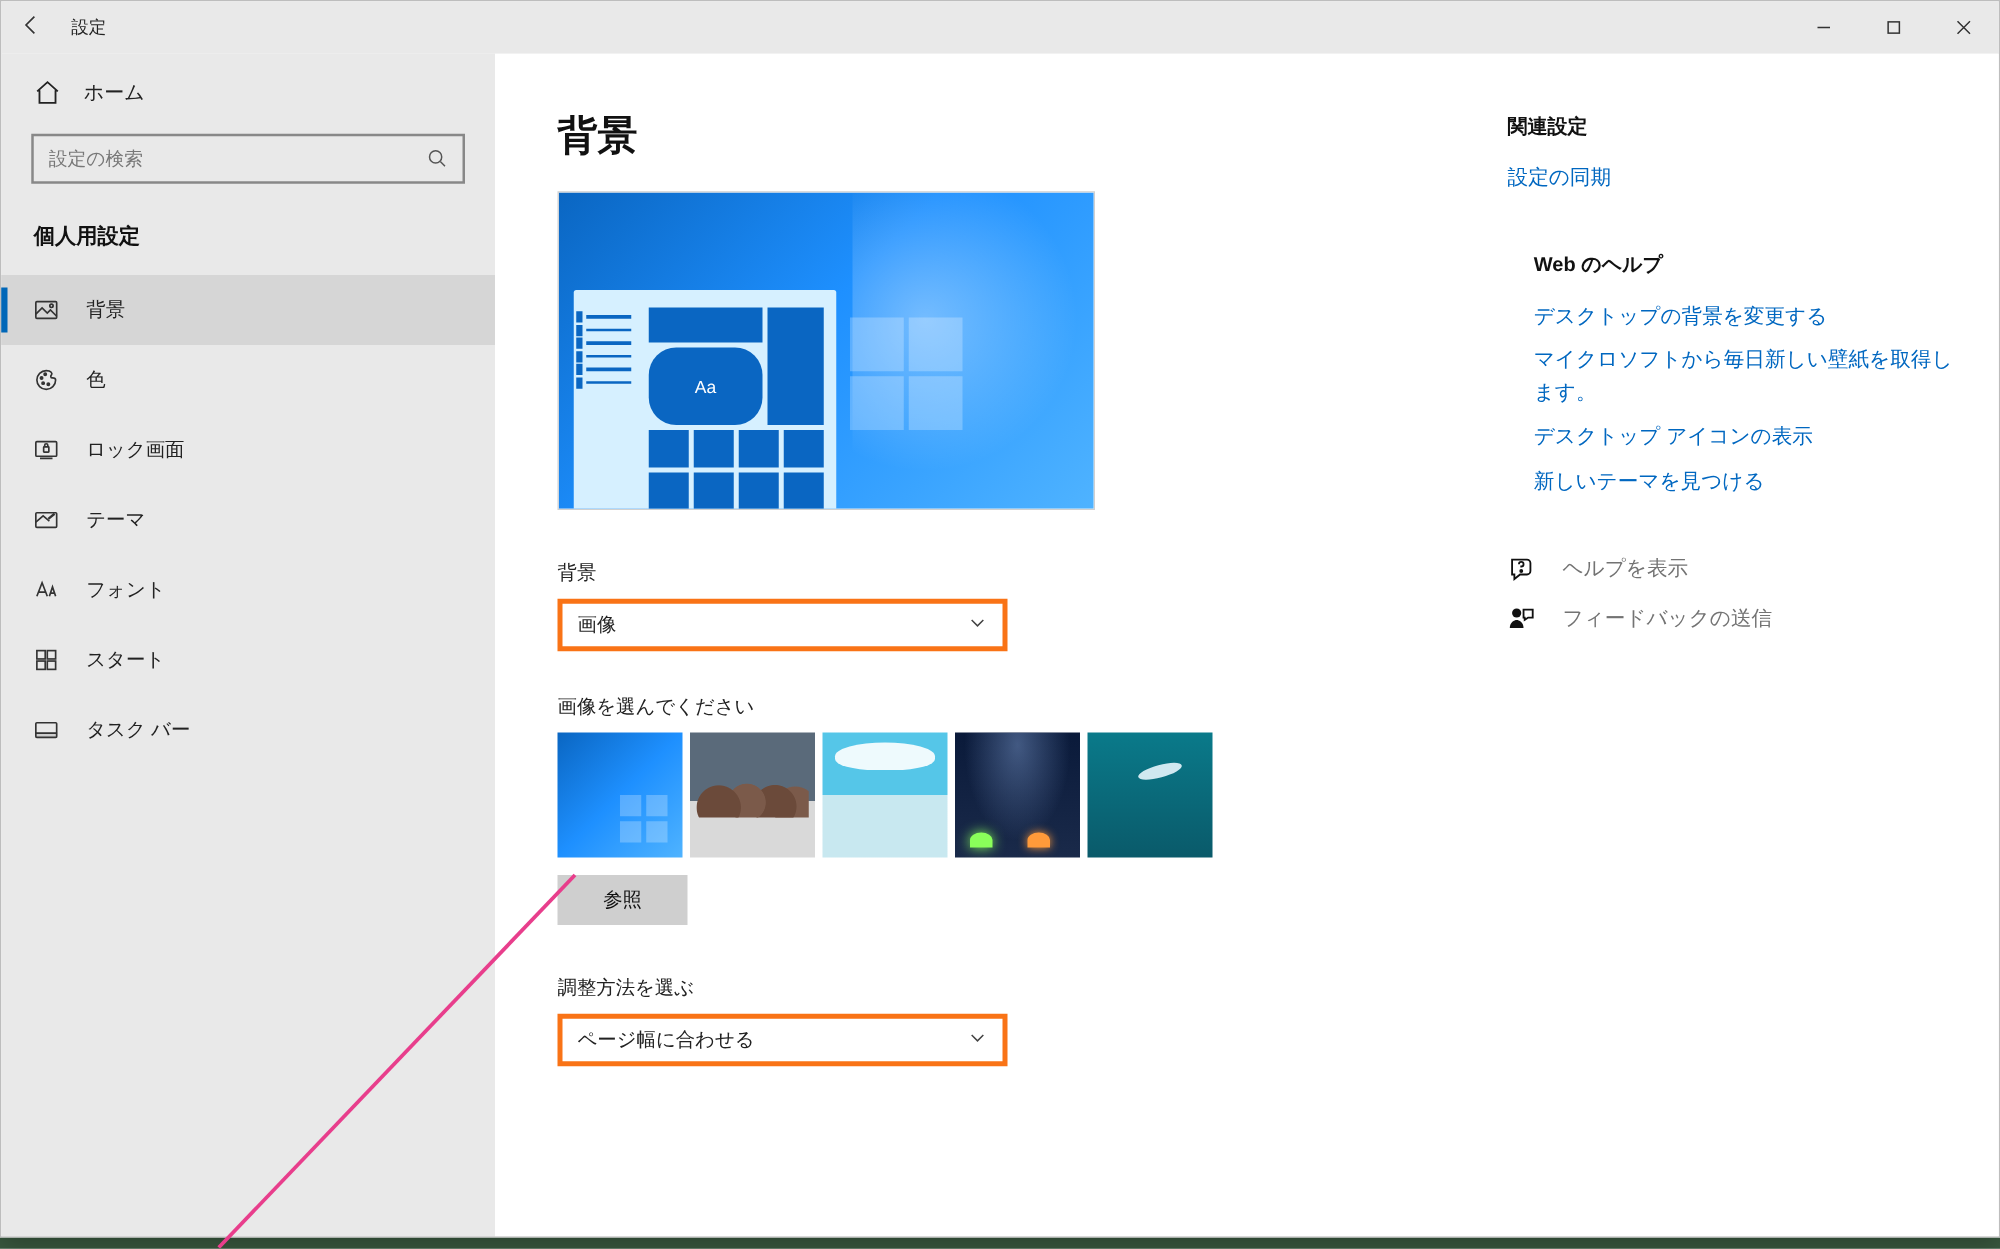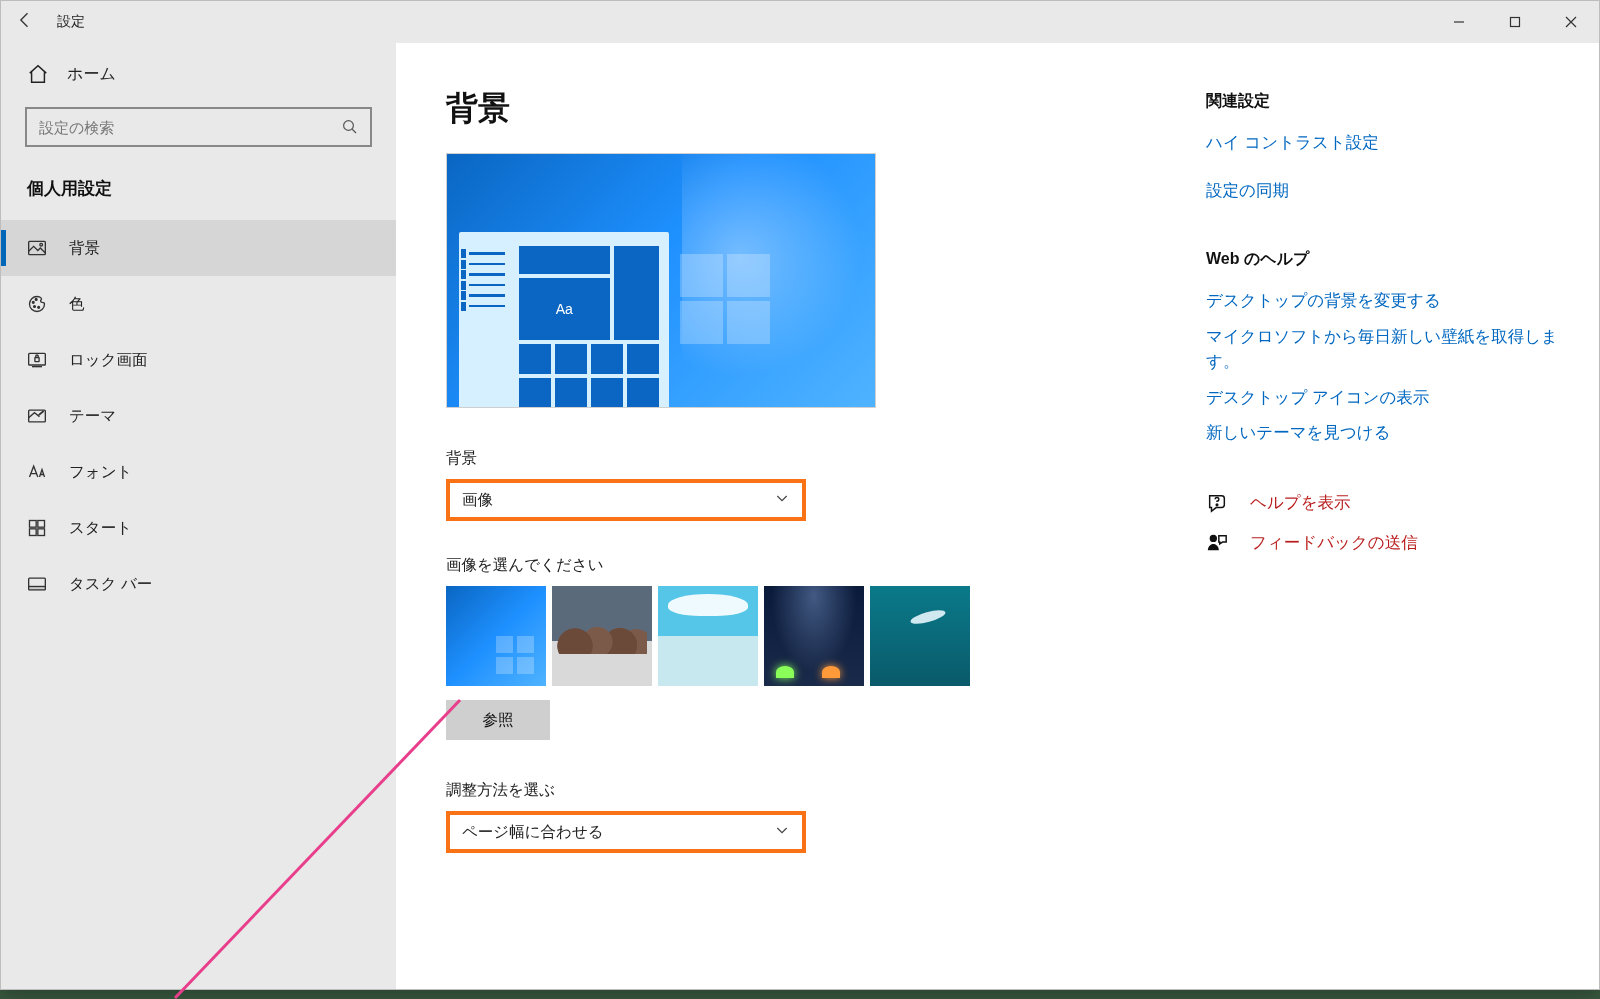--- a/index.html
+++ b/index.html
@@ -44,21 +44,21 @@
   .preview .bg { position:absolute; inset:0; background: linear-gradient(135deg,#0a66c2 0%, #1e90ff 45%, #4fb3ff 100%); }
   .preview .light { position:absolute; right:0; top:0; bottom:0; width:45%; background: radial-gradient(circle at 30% 40%, rgba(255,255,255,0.35), transparent 60%); }
   .preview .winlogo { position:absolute; right:105px; top:100px; width:90px; height:90px; display:grid; grid-template-columns:1fr 1fr; grid-template-rows:1fr 1fr; gap:4px; opacity:0.25; }
   .preview .winlogo div{ background:#fff; }
   .preview .mock { position:absolute; left:12px; bottom:0; width:210px; height:175px; background:#d6f0ff; border-top-left-radius:2px; border-top-right-radius:2px; padding:14px 10px 0 10px; display:flex; gap:10px; }
   .mock .lines { width:40px; display:flex; flex-direction:column; gap:8px; padding-top:6px;}
   .mock .lines .ln { height:2.5px; background:#0a66c2; width:90%; position:relative;}
   .mock .lines .ln::before{content:"";position:absolute;left:-8px;top:-3px;width:5px;height:9px;background:#0a66c2;}
   .mock .tiles { flex:1; display:grid; grid-template-columns: 2fr 1fr; grid-template-rows: 28px 62px 1fr; gap:4px; }
   .mock .tiles .t { background:#0a66c2; }
-  .mock .tiles .big { grid-column:1; grid-row:2; display:flex;align-items:center;justify-content:center;color:#fff;font-size:14px;}
+  .mock .tiles .big { grid-column:1; grid-row:2; display:flex;align-items:center;justify-content:center;color:#fff;font-size:14px;border-radius:22px;}
   .mock .tiles .row3 { grid-column:1/3; display:grid; grid-template-columns:repeat(4,1fr); grid-template-rows:repeat(2,1fr); gap:4px;}
   .mock .tiles .row3 div{background:#0a66c2;}
   .section-label { font-size: 15.5px; color:#222; margin-bottom:10px; }
   .select { width:360px; height:42px; border:4px solid #f97316; display:flex; align-items:center; justify-content:space-between; padding:0 12px; font-size:15.5px; color:#222; margin-bottom:34px; background:#fff; }
   .select .chev { color:#444; }
   .thumbs { display:flex; gap:6px; margin-bottom:14px; }
   .thumb { width:100px; height:100px; position:relative; overflow:hidden; }
   .thumb1 { background: linear-gradient(135deg,#0a66c2 0%, #1e90ff 50%, #4fb3ff 100%); }
   .thumb1::after{content:"";position:absolute;right:12px;bottom:12px;width:38px;height:38px;background:
     linear-gradient(#fff,#fff) left top/17px 17px no-repeat,
@@ -76,22 +76,22 @@
   .thumb4 { background: linear-gradient(#0a1a3a 0%, #1a2a4a 100%);}
   .thumb4::before{content:"";position:absolute;inset:0;background: radial-gradient(ellipse at 50% 10%, rgba(120,150,200,0.5), transparent 60%);}
   .thumb4::after{content:"";position:absolute;left:12px;bottom:8px;width:18px;height:12px;background:#8aff5a;border-radius:50% 50% 0 0;box-shadow:0 0 10px #8aff5a, 46px 0 0 #ff9a3a, 46px 0 8px #ff9a3a;}
   .thumb5 { background: linear-gradient(#0a7a8a 0%, #0a5a6a 100%);}
   .thumb5::before{content:"";position:absolute;top:26px;left:40px;width:36px;height:10px;background:#d0e8f0;border-radius:50%;transform:rotate(-15deg);}
   .browse-btn { width:104px; height:40px; background:#cfcfcf; border:none; font-size:15.5px; color:#111; margin-bottom:40px; cursor:default;}
   
   .rightcol { margin-left: 120px; width: 370px; padding-top: 4px; }
   .rc-header { font-size: 16px; font-weight:600; color:#111; margin-bottom:18px; }
   .rc-link { display:block; font-size:16.5px; color:#0067c0; margin-bottom:22px; line-height:1.55; cursor:default;}
-  .rc-block2 { margin-top: 46px; }
-  .rc-icon-row { display:flex; align-items:center; gap:22px; margin-bottom:18px; color:#b91c1c; font-size:16.5px;}
+  .rc-block2 { margin-top: 46px; margin-left: 21px; }
+  .rc-icon-row { display:flex; align-items:center; gap:22px; margin-bottom:18px; color:#737373; font-size:16.5px;}
   .rc-icon-row .ic { color:#111; width:22px; display:flex;}
   
   .arrow-svg { position:absolute; left:0; top:0; width:1600px; height:999px; pointer-events:none; z-index:100;}
 </style>
 </head>
 <body>
 
 <div class="window">
 
   <div class="titlebar">
@@ -285,21 +285,20 @@
           <span class="chev">
             <svg viewBox="0 0 24 24" width="16" height="16" fill="none" stroke="currentColor" stroke-width="1.8">
                 <path d="M5 9 L12 16 L19 9"></path>
               </svg>
           </span>
         </div>
       </div>
 
       <div class="rightcol">
         <div class="rc-header">関連設定</div>
-        <a class="rc-link">ハイ コントラスト設定</a>
         <a class="rc-link">設定の同期</a>
 
         <div class="rc-block2">
           <div class="rc-header">Web のヘルプ</div>
           <a class="rc-link" style="margin-bottom:10px">デスクトップの背景を変更する</a>
           <a class="rc-link" style="margin-bottom:10px">マイクロソフトから毎日新しい壁紙を取得します。</a>
           <a class="rc-link" style="margin-bottom:10px">デスクトップ アイコンの表示</a>
           <a class="rc-link">新しいテーマを見つける</a>
         </div>
 

